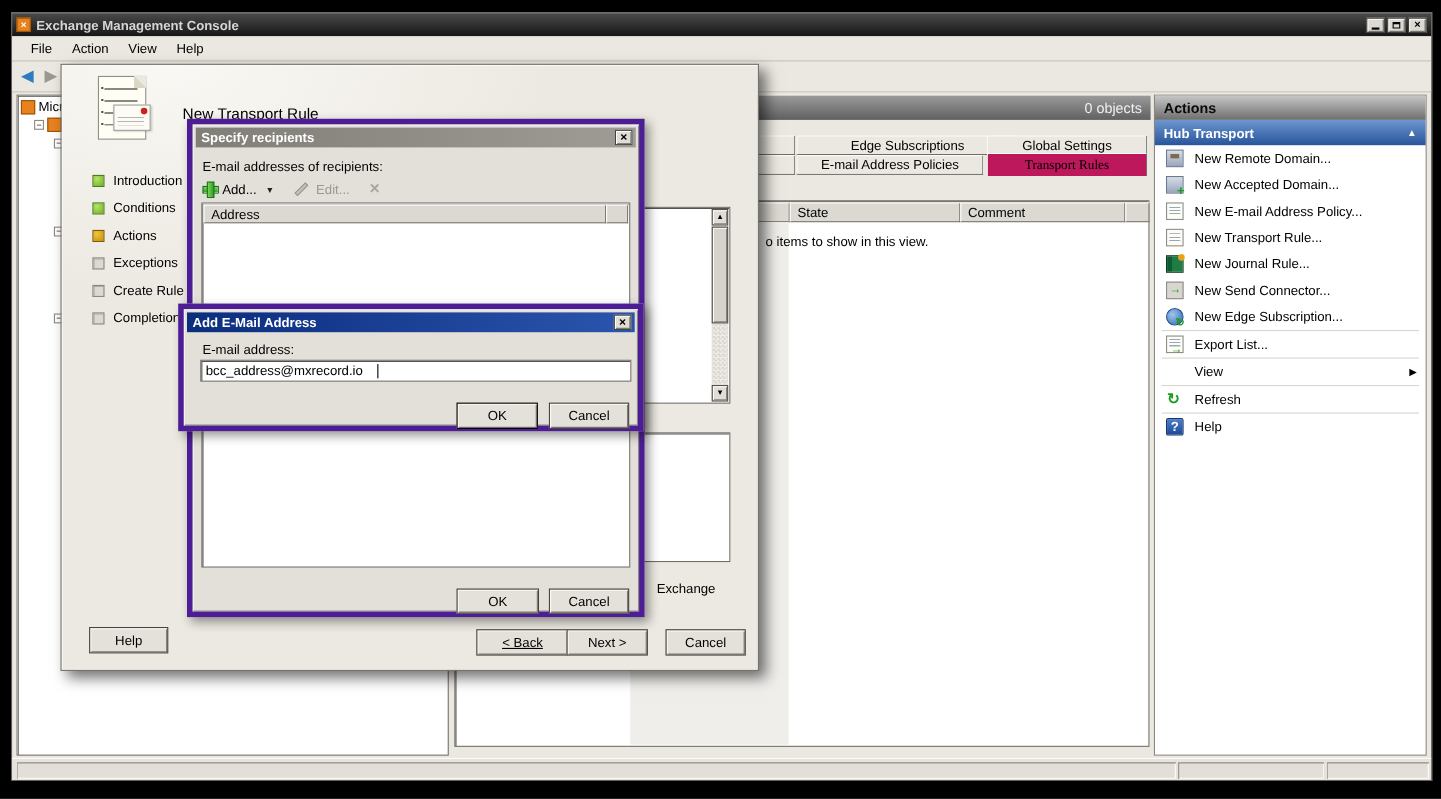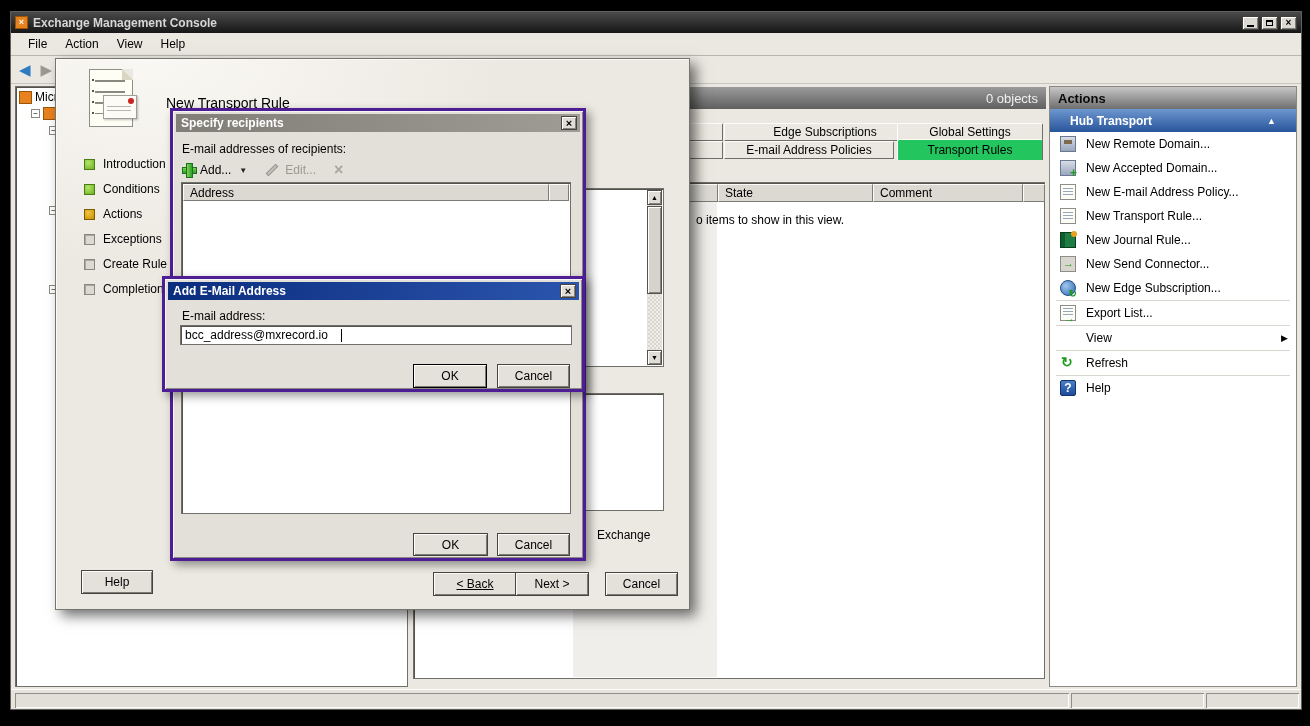--- a/index.html
+++ b/index.html
@@ -48,40 +48,40 @@
   
   .cpane { position:absolute; left:400px; top:74px; width:636px; height:601px; background:#ebe8e1; }
   .objbar { position:absolute; left:1px; top:1px; width:634px; height:22px;
             background:linear-gradient(180deg,#9a9a9a,#606060);
             color:#f0f0f0; font-size:13px; display:flex; align-items:center;
             justify-content:flex-end; padding-right:8px; }
   .tab { position:absolute; height:18px; background:#ebe8e1;
          border:1px solid; border-color:#fdfcfa #6f6d68 #6f6d68 #fdfcfa;
          border-radius:2px 2px 0 0; display:flex; align-items:center; justify-content:center;
          font-size:12px; }
-  .tab.active { height:21px; border-bottom:none; z-index:3; background:#22c55e; }
+  .tab.active { height:21px; border-bottom:none; z-index:3; background:#be185d;font-family:Liberation Serif, serif; }
   .listwrap { position:absolute; left:2px; top:96px; width:632px; height:497px;
               background:#fff; border:1px solid #716f6a; box-shadow:inset 1px 1px 0 #55534e; }
   .lheader { position:absolute; left:1px; top:1px; right:1px; height:18px; display:flex; }
   .hcell { background:#dcd9d2; border:1px solid; border-color:#fdfcfa #7d7b75 #7d7b75 #fdfcfa;
            display:flex; align-items:center; padding-left:6px; font-size:12px; flex:none; }
   .colband { position:absolute; left:159px; top:19px; width:144px; bottom:1px; background:#efeeeb; }
   .empty-text { position:absolute; left:282px; top:30px; font-size:12px; }
 
   
   .apane { position:absolute; left:1038px; top:74px; width:248px; height:601px;
            background:#fff; border:1px solid #8a8880; }
   .ahead { position:absolute; left:0; top:0; right:0; height:22px;
            background:linear-gradient(180deg,#c6c6c6,#6e6e6e);
            display:flex; align-items:center; padding-left:8px;
            font-weight:bold; font-size:13px; color:#0a0a0a; }
   .ghead { position:absolute; left:0; top:22px; right:0; height:23px;
            background:linear-gradient(180deg,#6d97cf,#28549b);
            color:#fff; font-weight:bold; font-size:12px;
-           display:flex; align-items:center; padding:0 20px; }
+           display:flex; align-items:center; padding:0 8px; }
   .ghead .up { margin-left:auto; font-size:9px; }
   .alist { position:absolute; left:0; top:45px; right:0; bottom:0; }
   .aitem { height:24px; display:flex; align-items:center; padding-left:10px; font-size:12px; }
   .asep { border-top:1px solid #d9d6cf; margin:0 6px; }
   .aicon { width:16px; height:16px; margin-right:10px; position:relative; flex:none; }
   .sub-arrow { margin-left:auto; margin-right:8px; font-size:9px; color:#000; }
   .indent { margin-left:26px; }
 
   .ico-remote { background:linear-gradient(#d8dde6,#98a6bd); border:1px solid #6a7890; }
   .ico-remote::after { content:""; position:absolute; left:3px; top:3px; width:8px; height:4px; background:#7d6a4f; }
@@ -152,21 +152,21 @@
   .sbtn { position:absolute; left:0; width:15px; height:15px; background:#e0ddd6;
           border:1px solid #55534e; box-shadow:inset 1px 1px 0 #fff, inset -1px -1px 0 #84827c;
           font-size:7px; text-align:center; line-height:13px; color:#000; }
   .sthumb { position:absolute; left:0; top:16px; width:15px; height:88px; background:#d6d3cc;
             border:1px solid #55534e; box-shadow:inset 1px 1px 0 #fff, inset -1px -1px 0 #84827c; }
   .strack { position:absolute; left:1px; right:1px; top:105px; bottom:16px;
             background:repeating-conic-gradient(#d9d6cf 0 25%,#efede8 0 50%) 0 0/4px 4px; }
   .frag { position:absolute; font-size:12px; }
 
   
-  .dlg { position:absolute; background:#e3e0d9; border:3px solid #4c1d95;
+  .dlg { position:absolute; background:#e3e0d9; border:5px solid #4c1d95;
          box-shadow:inset 1px 1px 0 #f7f5f1, inset -1px -1px 0 #8a8880,
                     4px 4px 9px rgba(0,0,0,0.4); }
   .dtitle { position:absolute; left:3px; top:3px; right:3px; height:18px;
             display:flex; align-items:center; padding-left:5px;
             color:#fff; font-weight:bold; font-size:12px; }
   .dtitle.gray { background:linear-gradient(90deg,#817e78,#9e9c95); }
   .dtitle.blue { background:linear-gradient(90deg,#0b2d7e,#2b55ad); }
   .dclose { position:absolute; right:2px; top:2px; width:16px; height:14px; background:#e0ddd6;
             border:1px solid #45443f; box-shadow:inset 1px 1px 0 #fff, inset -1px -1px 0 #84827c;
             color:#000; font-weight:bold; font-size:11px; line-height:12px; text-align:center; }

